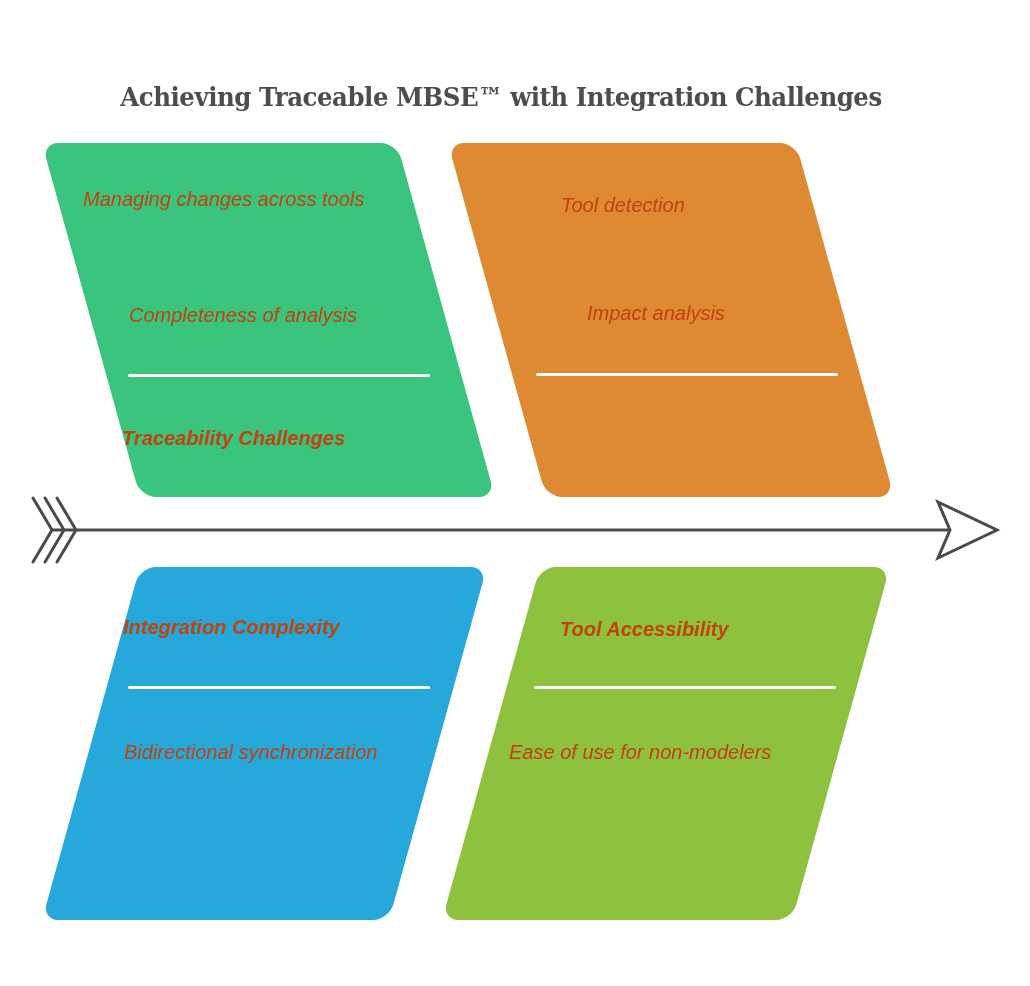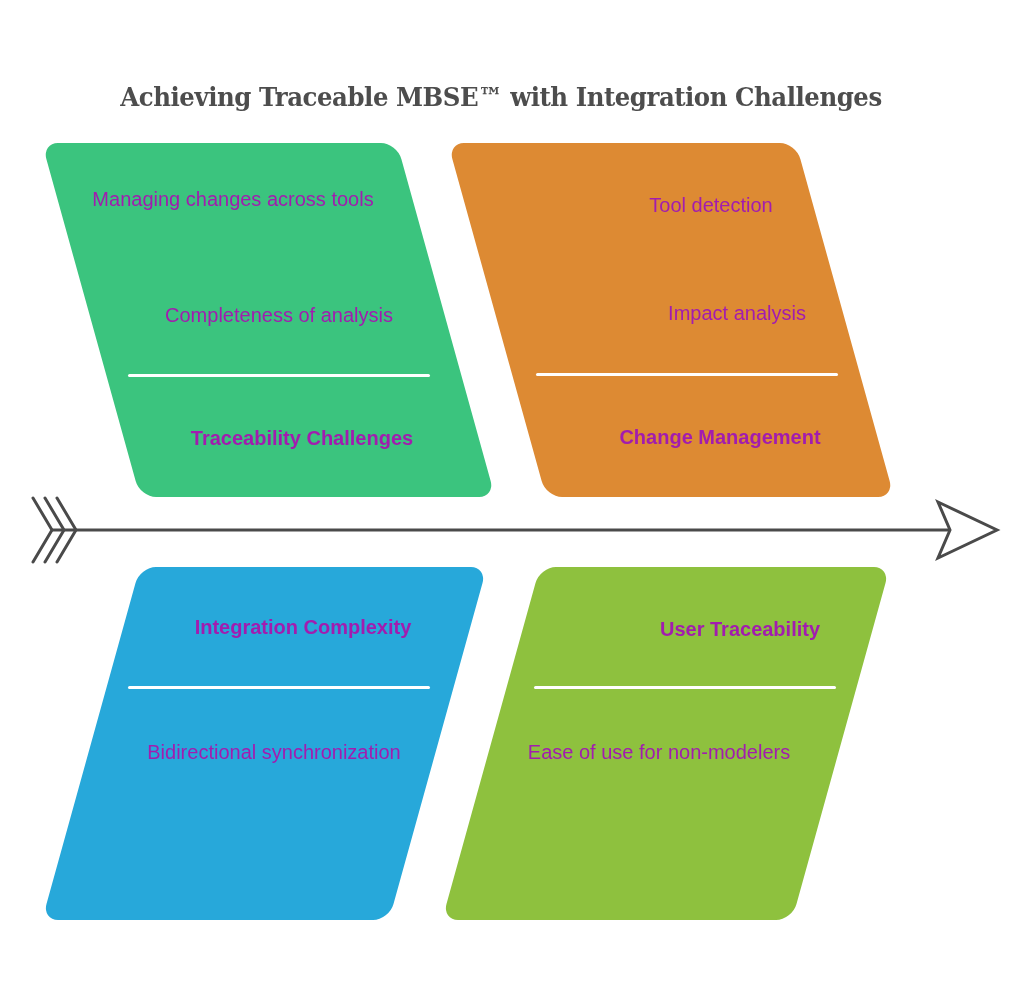--- a/index.html
+++ b/index.html
@@ -25,23 +25,24 @@
   }
   .section{position:absolute;inset:0;}
   .shape{
     position:absolute;
     border-radius:16px;
   }
   .skew-up{transform:skewX(15.5deg);}
   .skew-down{transform:skewX(-15.5deg);}
   .txt{
     position:absolute;
-    color:#a21caf;
-    text-align:center;
+    color:#c2410c;
+    text-align:left;
     white-space:nowrap;
+    font-style:italic;
   }
   .body-txt{font-size:20px;line-height:24px;}
   .head-txt{font-size:20px;line-height:30px;font-weight:bold;}
   .divider{
     position:absolute;
     height:3px;background:#ffffff;border-radius:2px;
   }
   .axis{position:absolute;left:0;top:0;}
 </style>
 </head>
@@ -57,21 +58,20 @@
     <div class="txt body-txt" style="left:129px;top:303px;width:300px;">Completeness of analysis</div>
     <div class="divider" style="left:128px;top:374px;width:302px;"></div>
     <div class="txt head-txt" style="left:122px;top:423px;width:360px;">Traceability Challenges</div>
   </div>
 
   <div class="section">
     <div class="shape skew-up" style="left: 497px; top: 143px; width: 348px; height: 354px; background: rgb(221, 138, 51);"></div>
     <div class="txt body-txt" style="left:561px;top:193px;width:300px;">Tool detection</div>
     <div class="txt body-txt" style="left:587px;top:301px;width:300px;">Impact analysis</div>
     <div class="divider" style="left:536px;top:373px;width:302px;"></div>
-    <div class="txt head-txt" style="left:540px;top:422px;width:360px;">Change Management</div>
   </div>
 
   <svg class="axis" width="1030" height="986" viewBox="0 0 1030 986" aria-hidden="true">
     <g stroke="#4a4a4a" stroke-width="3" fill="none" stroke-linecap="round">
       <path d="M33 498 L52 530 L33 562"></path>
       <path d="M45 498 L64 530 L45 562"></path>
       <path d="M57 498 L76 530 L57 562"></path>
       <path d="M52 530 H950"></path>
       <path d="M938 502 L997 530 L938 558 L950 530 Z" fill="#ffffff" stroke-linejoin="miter"></path>
     </g>
@@ -79,18 +79,18 @@
 
   <div class="section">
     <div class="shape skew-down" style="left: 91px; top: 567px; width: 347px; height: 353px; background: rgb(39, 168, 218);"></div>
     <div class="txt head-txt" style="left:123px;top:612px;width:360px;">Integration Complexity</div>
     <div class="divider" style="left:128px;top:686px;width:302px;"></div>
     <div class="txt body-txt" style="left:124px;top:740px;width:300px;">Bidirectional synchronization</div>
   </div>
 
   <div class="section">
     <div class="shape skew-down" style="left: 491px; top: 567px; width: 350px; height: 353px; background: rgb(142, 193, 62);"></div>
-    <div class="txt head-txt" style="left:560px;top:614px;width:360px;">User Traceability</div>
+    <div class="txt head-txt" style="left:560px;top:614px;width:360px;">Tool Accessibility</div>
     <div class="divider" style="left:534px;top:686px;width:302px;"></div>
     <div class="txt body-txt" style="left:509px;top:740px;width:300px;">Ease of use for non-modelers</div>
   </div>
 
 </div>
 
 </body></html>

